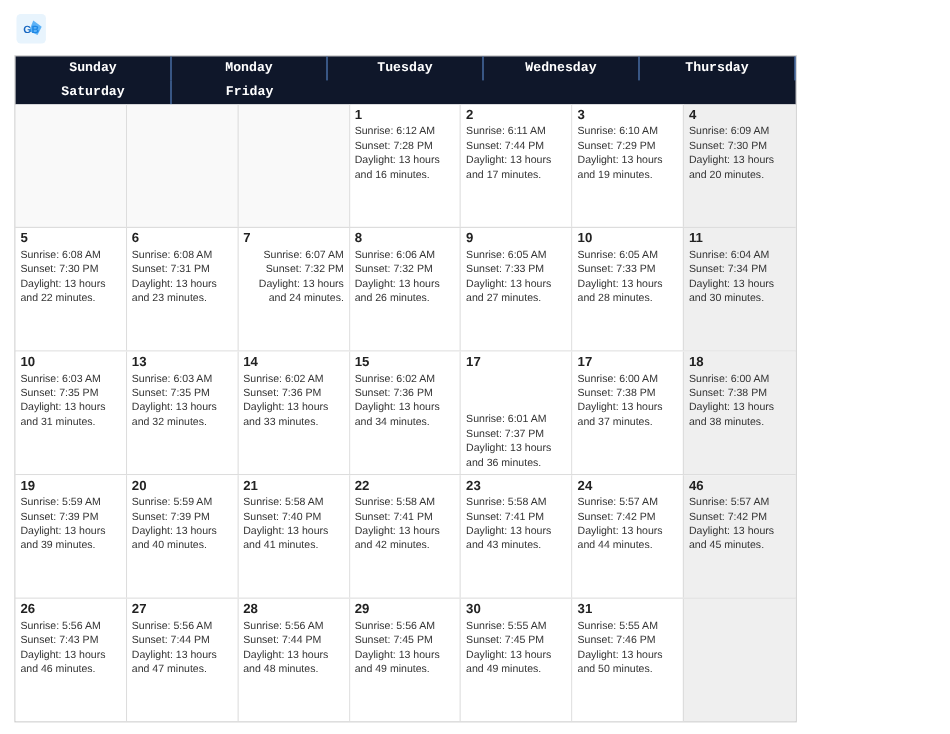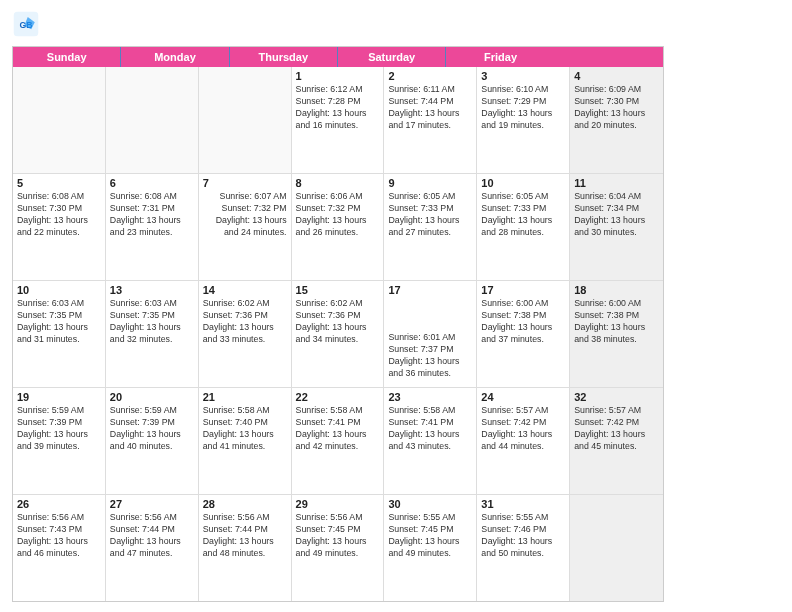--- a/index.html
+++ b/index.html
@@ -56,22 +56,23 @@
       margin-top: 2px;
     }
     .calendar {
       flex: 1;
       display: flex;
       flex-direction: column;
       border: 1px solid #ccc;
     }
     .cal-header {
       display: grid;
-      grid-template-columns: repeat(6, 1fr);
-      background: #ec4899;
+      grid-template-columns: repeat(5, 1fr);
+      background: #0f172a;
+      font-family: Liberation Mono, monospace;
     }
     .cal-header-cell {
       color: #fff;
       font-size: 11px;
       font-weight: bold;
       text-align: center;
       padding: 4px 2px;
       border-right: 1px solid #5580c0;
     }
     .cal-header-cell:last-child { border-right: none; }
@@ -132,20 +133,22 @@
     <div class="title-area">
       <div class="main-title"></div>
       <div class="sub-title"></div>
     </div>
   </div>
 
   <div class="calendar">
     <div class="cal-header">
     <div class="cal-header-cell">Sunday</div>
         <div class="cal-header-cell">Monday</div>
+        <div class="cal-header-cell">Tuesday</div>
+        <div class="cal-header-cell">Wednesday</div>
         <div class="cal-header-cell">Thursday</div>
         <div class="cal-header-cell">Saturday</div>
         <div class="cal-header-cell">Friday</div>
       </div>
     <div class="cal-body">
     <div class="cal-row">
           <div class="cal-cell empty"></div>
           <div class="cal-cell empty"></div>
           <div class="cal-cell empty"></div>
           <div class="cal-cell">
@@ -316,21 +319,21 @@
 and 43 minutes.</div>
           </div>
           <div class="cal-cell">
             <span class="day-num">24</span>
             <div class="cell-info" style="white-space: pre-line;">Sunrise: 5:57 AM
 Sunset: 7:42 PM
 Daylight: 13 hours
 and 44 minutes.</div>
           </div>
           <div class="cal-cell shaded">
-            <span class="day-num">32</span>
+            <span class="day-num">46</span>
             <div class="cell-info" style="white-space: pre-line;">Sunrise: 5:57 AM
 Sunset: 7:42 PM
 Daylight: 13 hours
 and 45 minutes.</div>
           </div>
         </div>
         <div class="cal-row">
           <div class="cal-cell">
             <span class="day-num">26</span>
             <div class="cell-info" style="white-space: pre-line;">Sunrise: 5:56 AM

